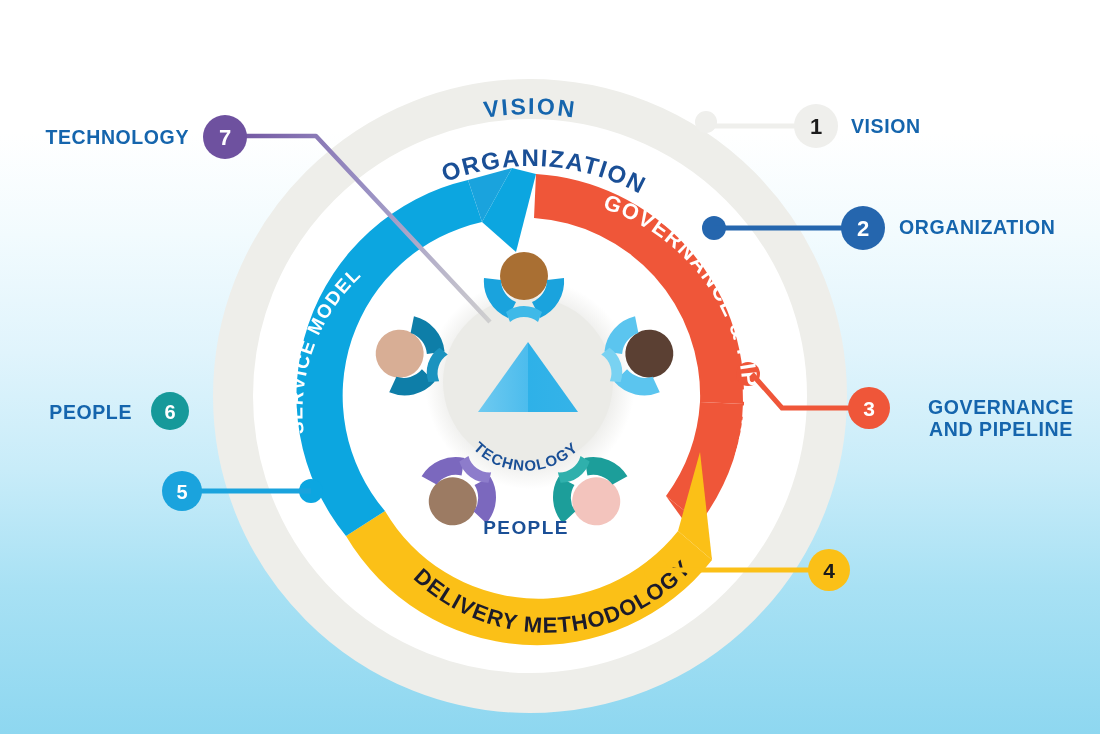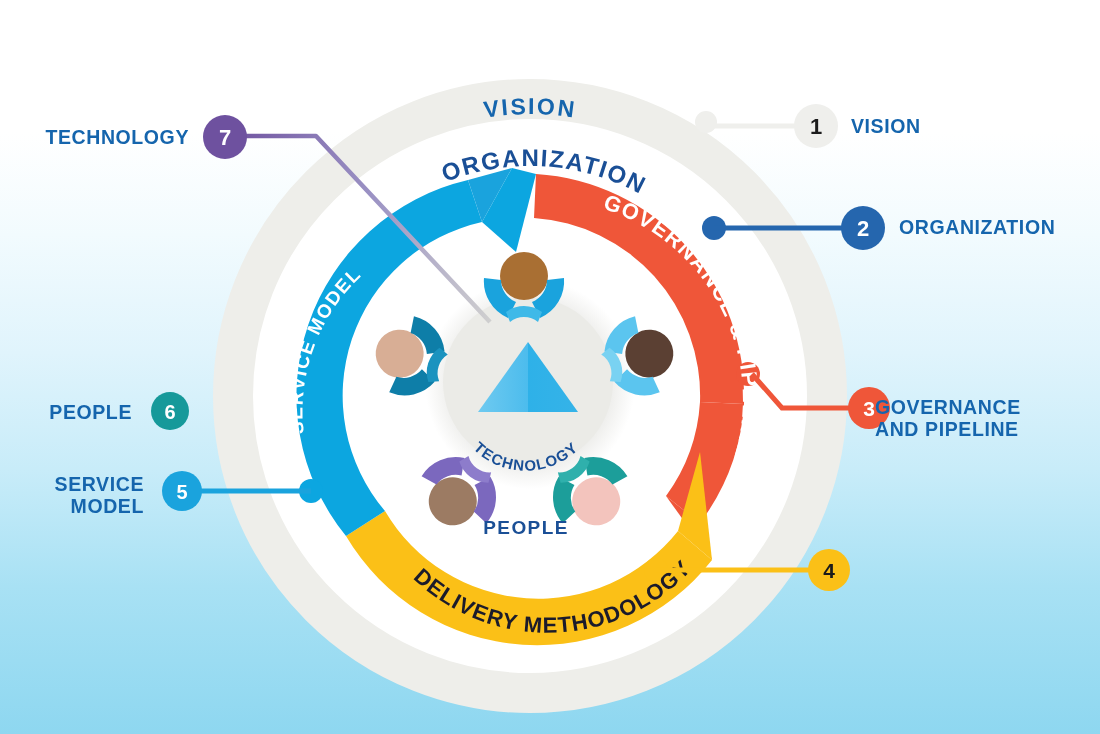--- a/index.html
+++ b/index.html
@@ -244,24 +244,22 @@
         <circle cx="225" cy="137" r="22" fill="#6e519f"></circle>
         <text x="225" y="145" text-anchor="middle" font-size="22" font-weight="bold" fill="#ffffff" font-family="Liberation Sans, sans-serif">7</text>
       </g>
     </g>
   </svg>
 
   <div class="lbl lbl-r" style="left:851px; top:115px;">VISION</div>
 
   <div class="lbl lbl-r" style="left:899px; top:216px;">ORGANIZATION</div>
 
-  <div class="lbl lbl-r" style="left:875px; top:396px;">GOVERNANCE
+  <div class="lbl lbl-r" style="left:928px; top:396px;text-align:center;">GOVERNANCE
 AND PIPELINE</div>
 
 
-  <div class="lbl lbl-l" style="left:0px; width:144px; top:473px;">SERVICE
-MODEL</div>
 
   <div class="lbl lbl-l" style="left:0px; width:132px; top:401px;">PEOPLE</div>
 
   <div class="lbl lbl-l" style="left:0px; width:189px; top:126px;">TECHNOLOGY</div>
 
 </div>
 
 </body></html>

